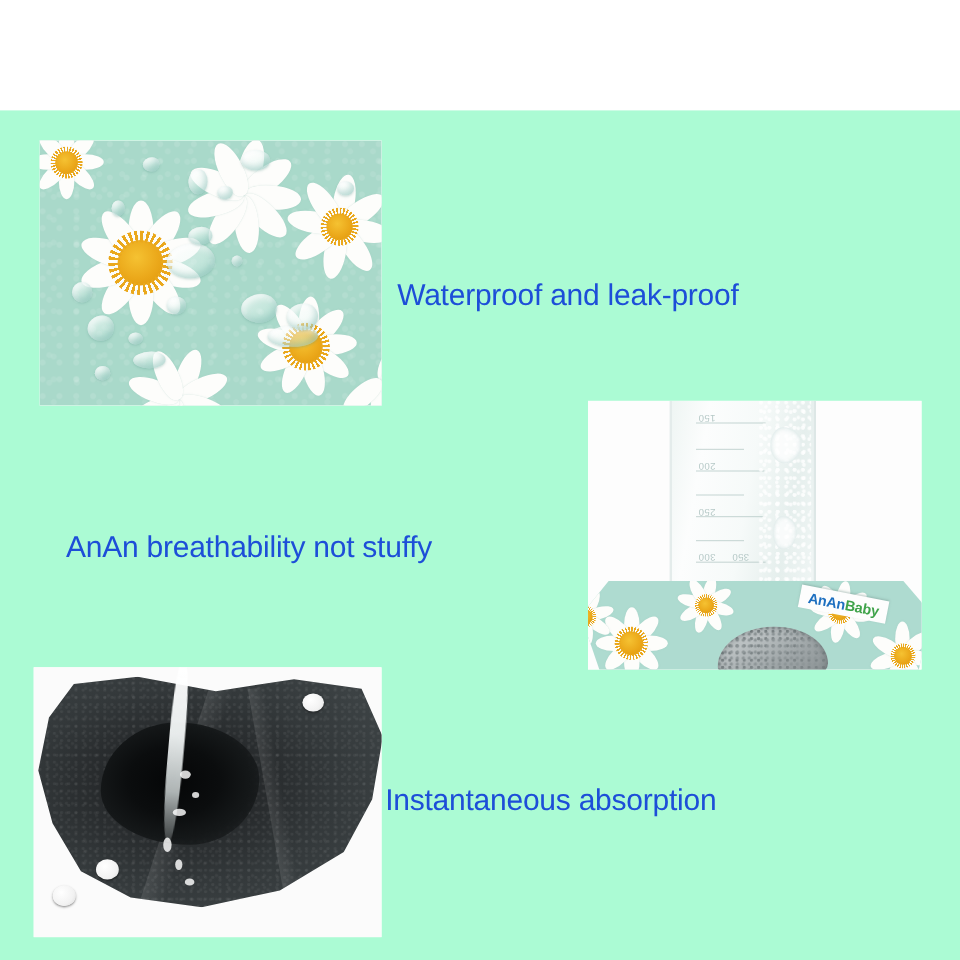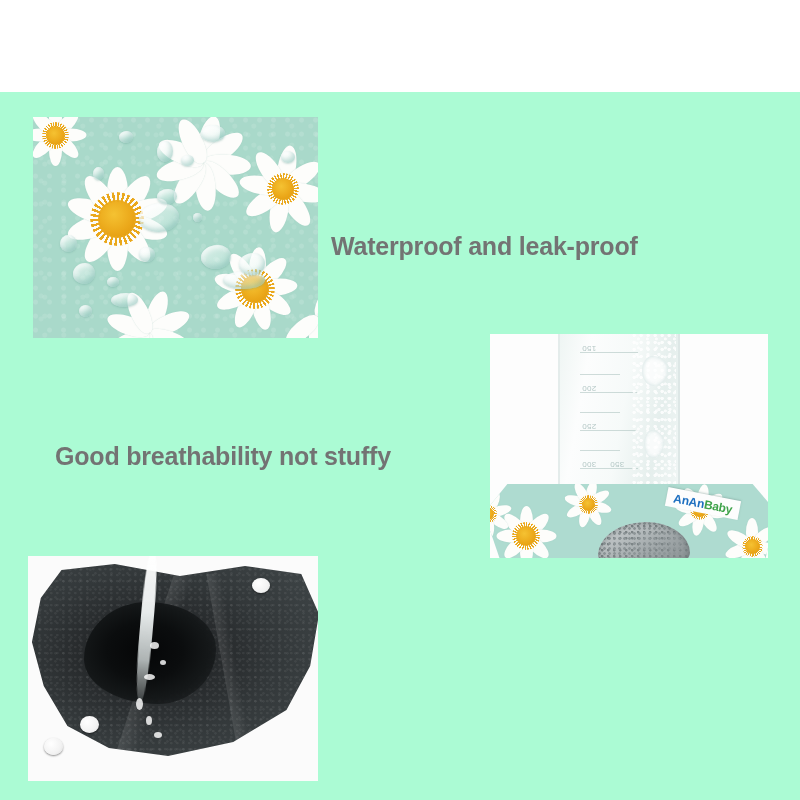--- a/index.html
+++ b/index.html
@@ -48,22 +48,22 @@
     left: 0; top: 92px;
     width: 800px;
     height: 708px;
     background: #abfbd4;
   }
 
   
   .caption {
     position: absolute;
     font-family: "Liberation Sans", sans-serif;
-    font-weight: bold;
-    color: #737373;
+    font-weight: normal;
+    color: #1d4ed8;
     white-space: nowrap;
     letter-spacing: -0.2px;
   }
   #caption-waterproof {
     left: 331px; top: 231px;
     font-size: 25px;
     line-height: 30px;
   }
   #caption-breathability {
     left: 55px; top: 441px;
@@ -547,16 +547,17 @@
     <div class="splash" style="left:118px; top:160px; width:6px;  height:9px;"></div>
     <div class="splash" style="left:126px; top:176px; width:8px;  height:6px;"></div>
 
     <div class="snap" style="left:224px; top:22px;  width:18px; height:15px;"></div>
     <div class="snap" style="left:52px;  top:160px; width:19px; height:17px;"></div>
     <div class="snap" style="left:16px;  top:182px; width:19px; height:17px;"></div>
   </div>
 
   <div class="caption" id="caption-waterproof">Waterproof and leak-proof</div>
 
-  <div class="caption" id="caption-breathability">Good breathability not stuffy</div>
-
+  <div class="caption" id="caption-breathability">AnAn breathability not stuffy</div>
+
+  <div class="caption" id="caption-absorption">Instantaneous absorption</div>
 
 </div>
 
 </body></html>

